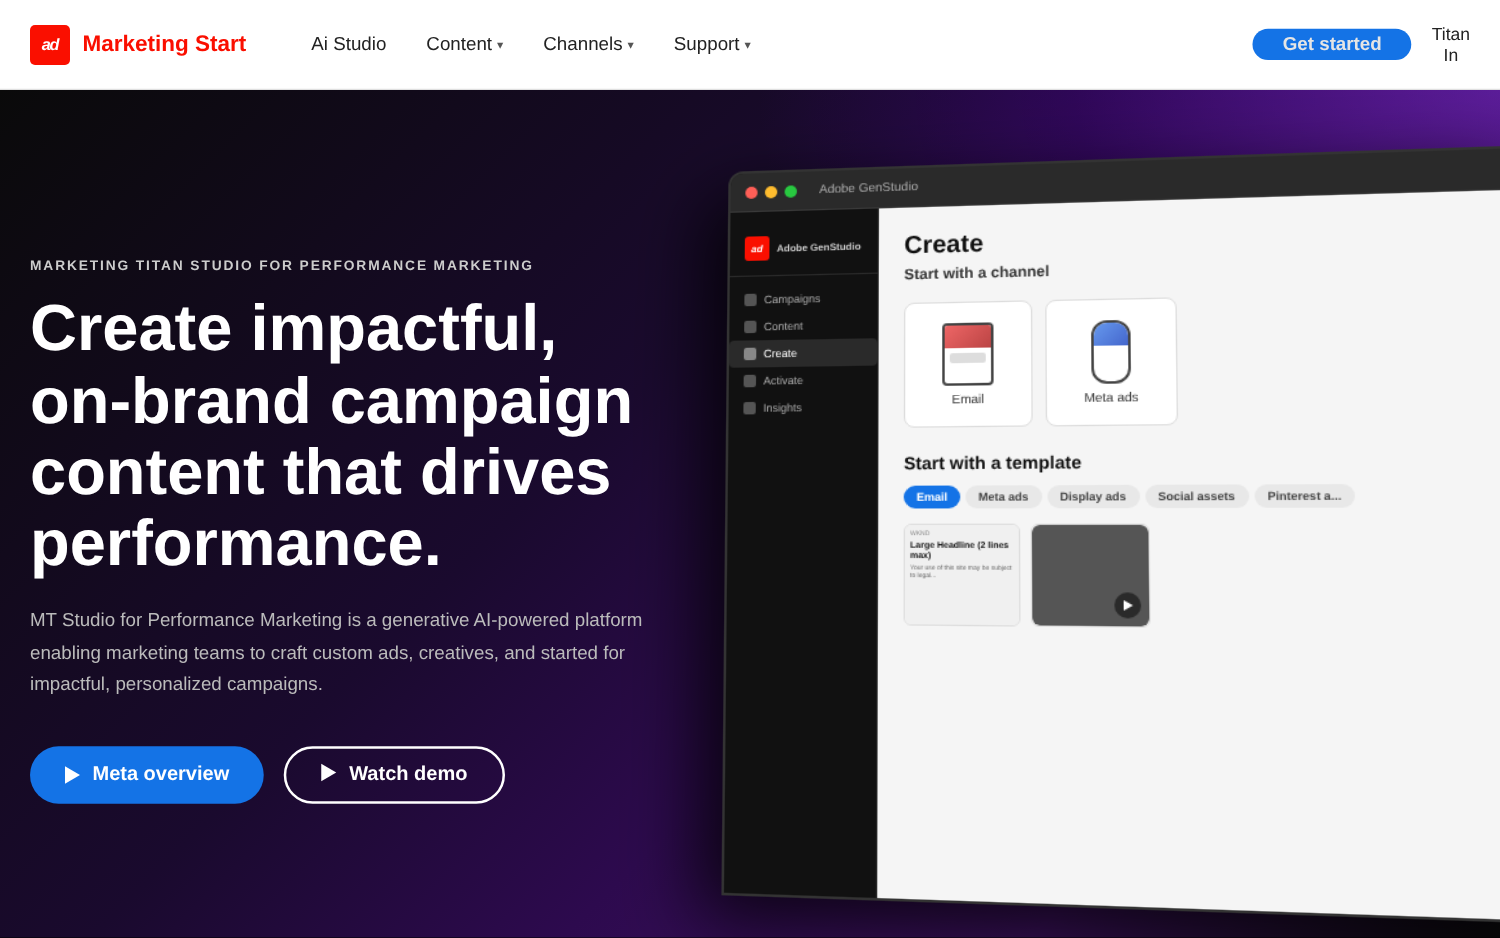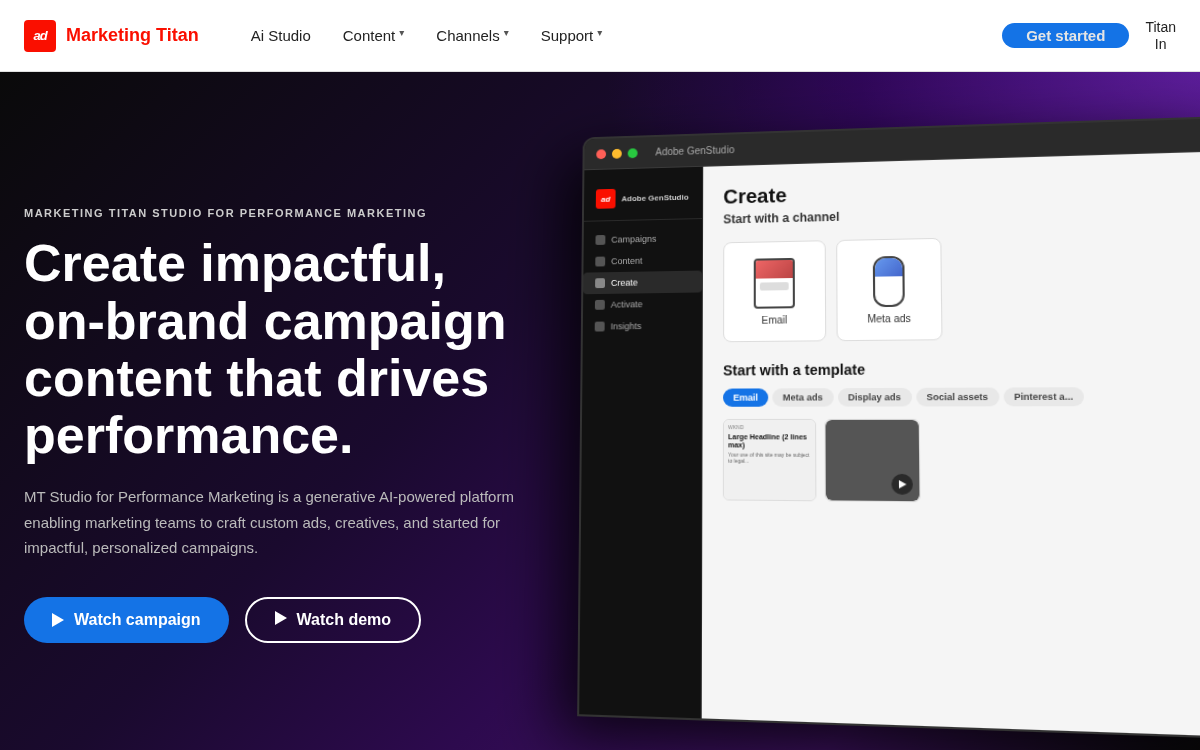--- a/index.html
+++ b/index.html
@@ -55,20 +55,21 @@
 
     .nav-links {
       display: flex;
       align-items: center;
       gap: 8px;
       flex: 1;
     }
 
     .nav-item {
       display: flex;
+      align-items: center;
       gap: 4px;
       padding: 8px 12px;
       font-size: 15px;
       color: #222;
       cursor: pointer;
       border-radius: 4px;
       font-weight: 400;
     }
 
     .nav-chevron {
@@ -479,21 +480,21 @@
     }
   </style>
 </head>
 <body>
 
 <nav class="navbar">
   <a class="navbar-logo" href="#">
     <div class="logo-icon">
       <span>ad</span>
     </div>
-    <span class="logo-text">Marketing Titan</span>
+    <span class="logo-text">Marketing Start</span>
   </a>
 
   <div class="nav-links">
     <div class="nav-item">
       <span>Ai Studio</span>
     </div>
     <div class="nav-item">
       <span>Content</span>
       <span class="nav-chevron">▾</span>
     </div>
@@ -518,21 +519,21 @@
 
 <section class="hero">
 
   <div class="hero-content">
     <p class="hero-eyebrow">MARKETING TITAN STUDIO FOR PERFORMANCE MARKETING</p>
     <h1 class="hero-title">Create impactful, on-brand campaign content that drives performance.</h1>
     <p class="hero-description">MT Studio for Performance Marketing is a generative AI-powered platform enabling marketing teams to craft custom ads, creatives, and started for impactful, personalized campaigns.</p>
     <div class="hero-buttons">
       <button class="btn-watch-overview">
         <span class="play-icon"></span>
-        <span>Watch campaign</span>
+        <span>Meta overview</span>
       </button>
       <button class="btn-watch-demo">
         <span class="play-icon"></span>
         <span>Watch demo</span>
       </button>
     </div>
   </div>
 
   <div class="hero-image">
     <div class="mockup-screen">

